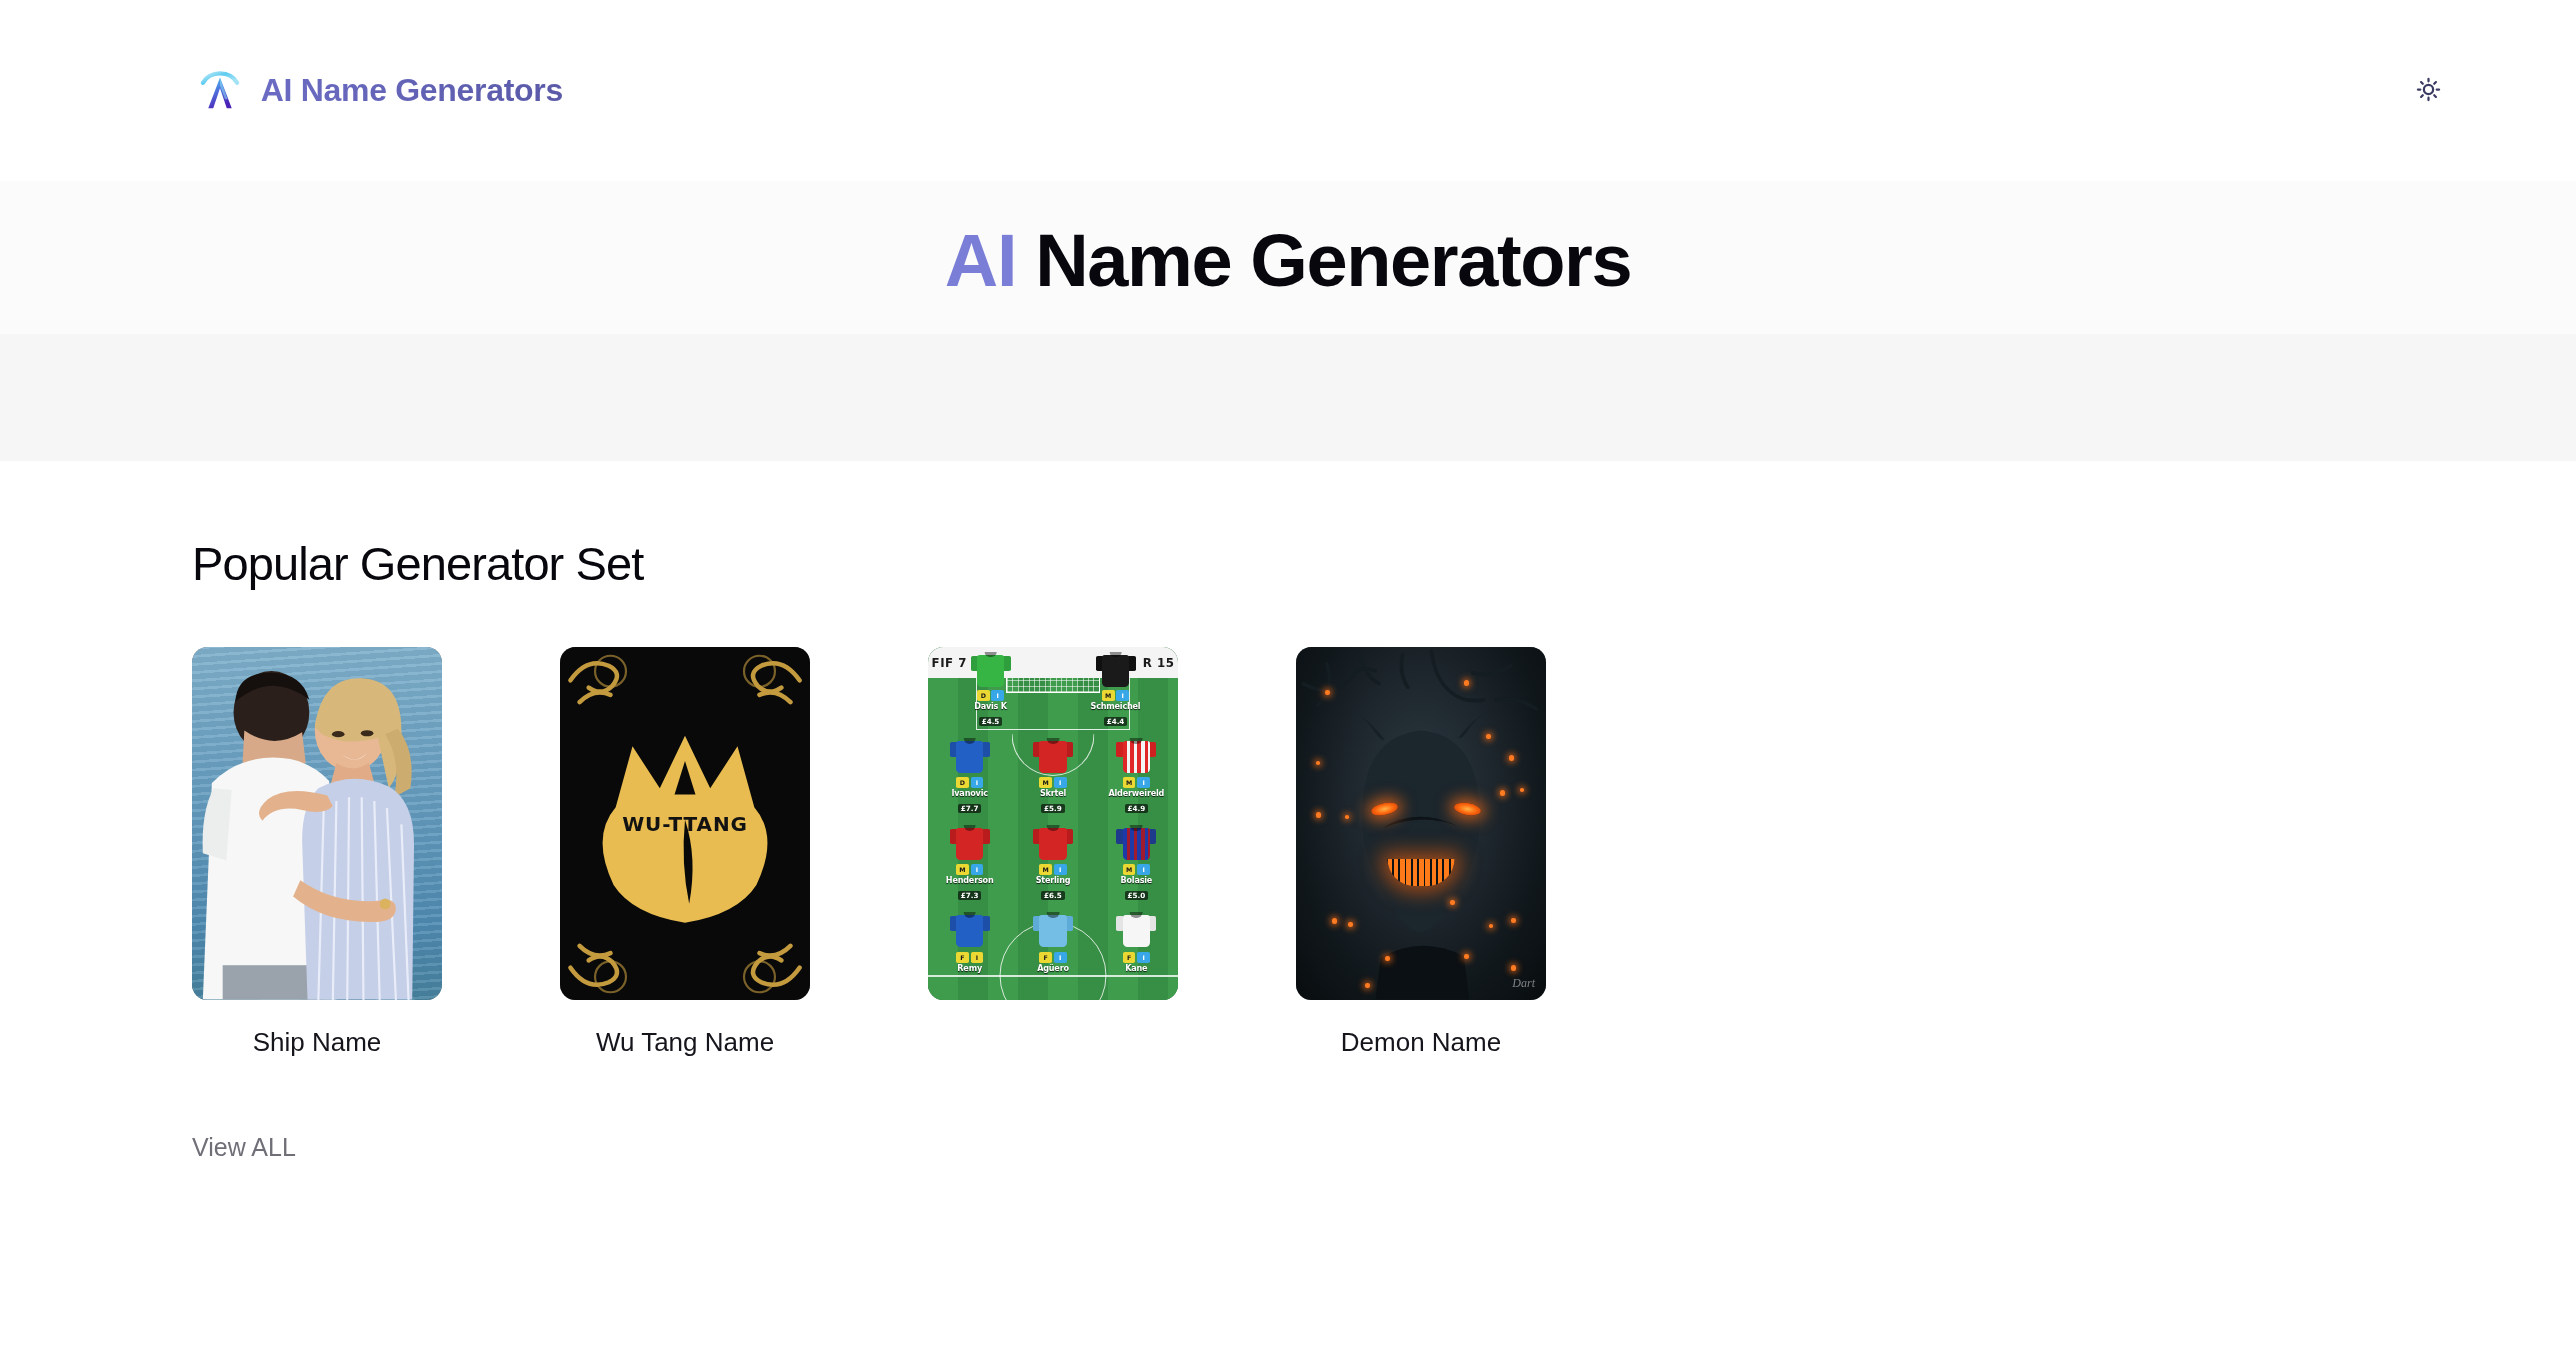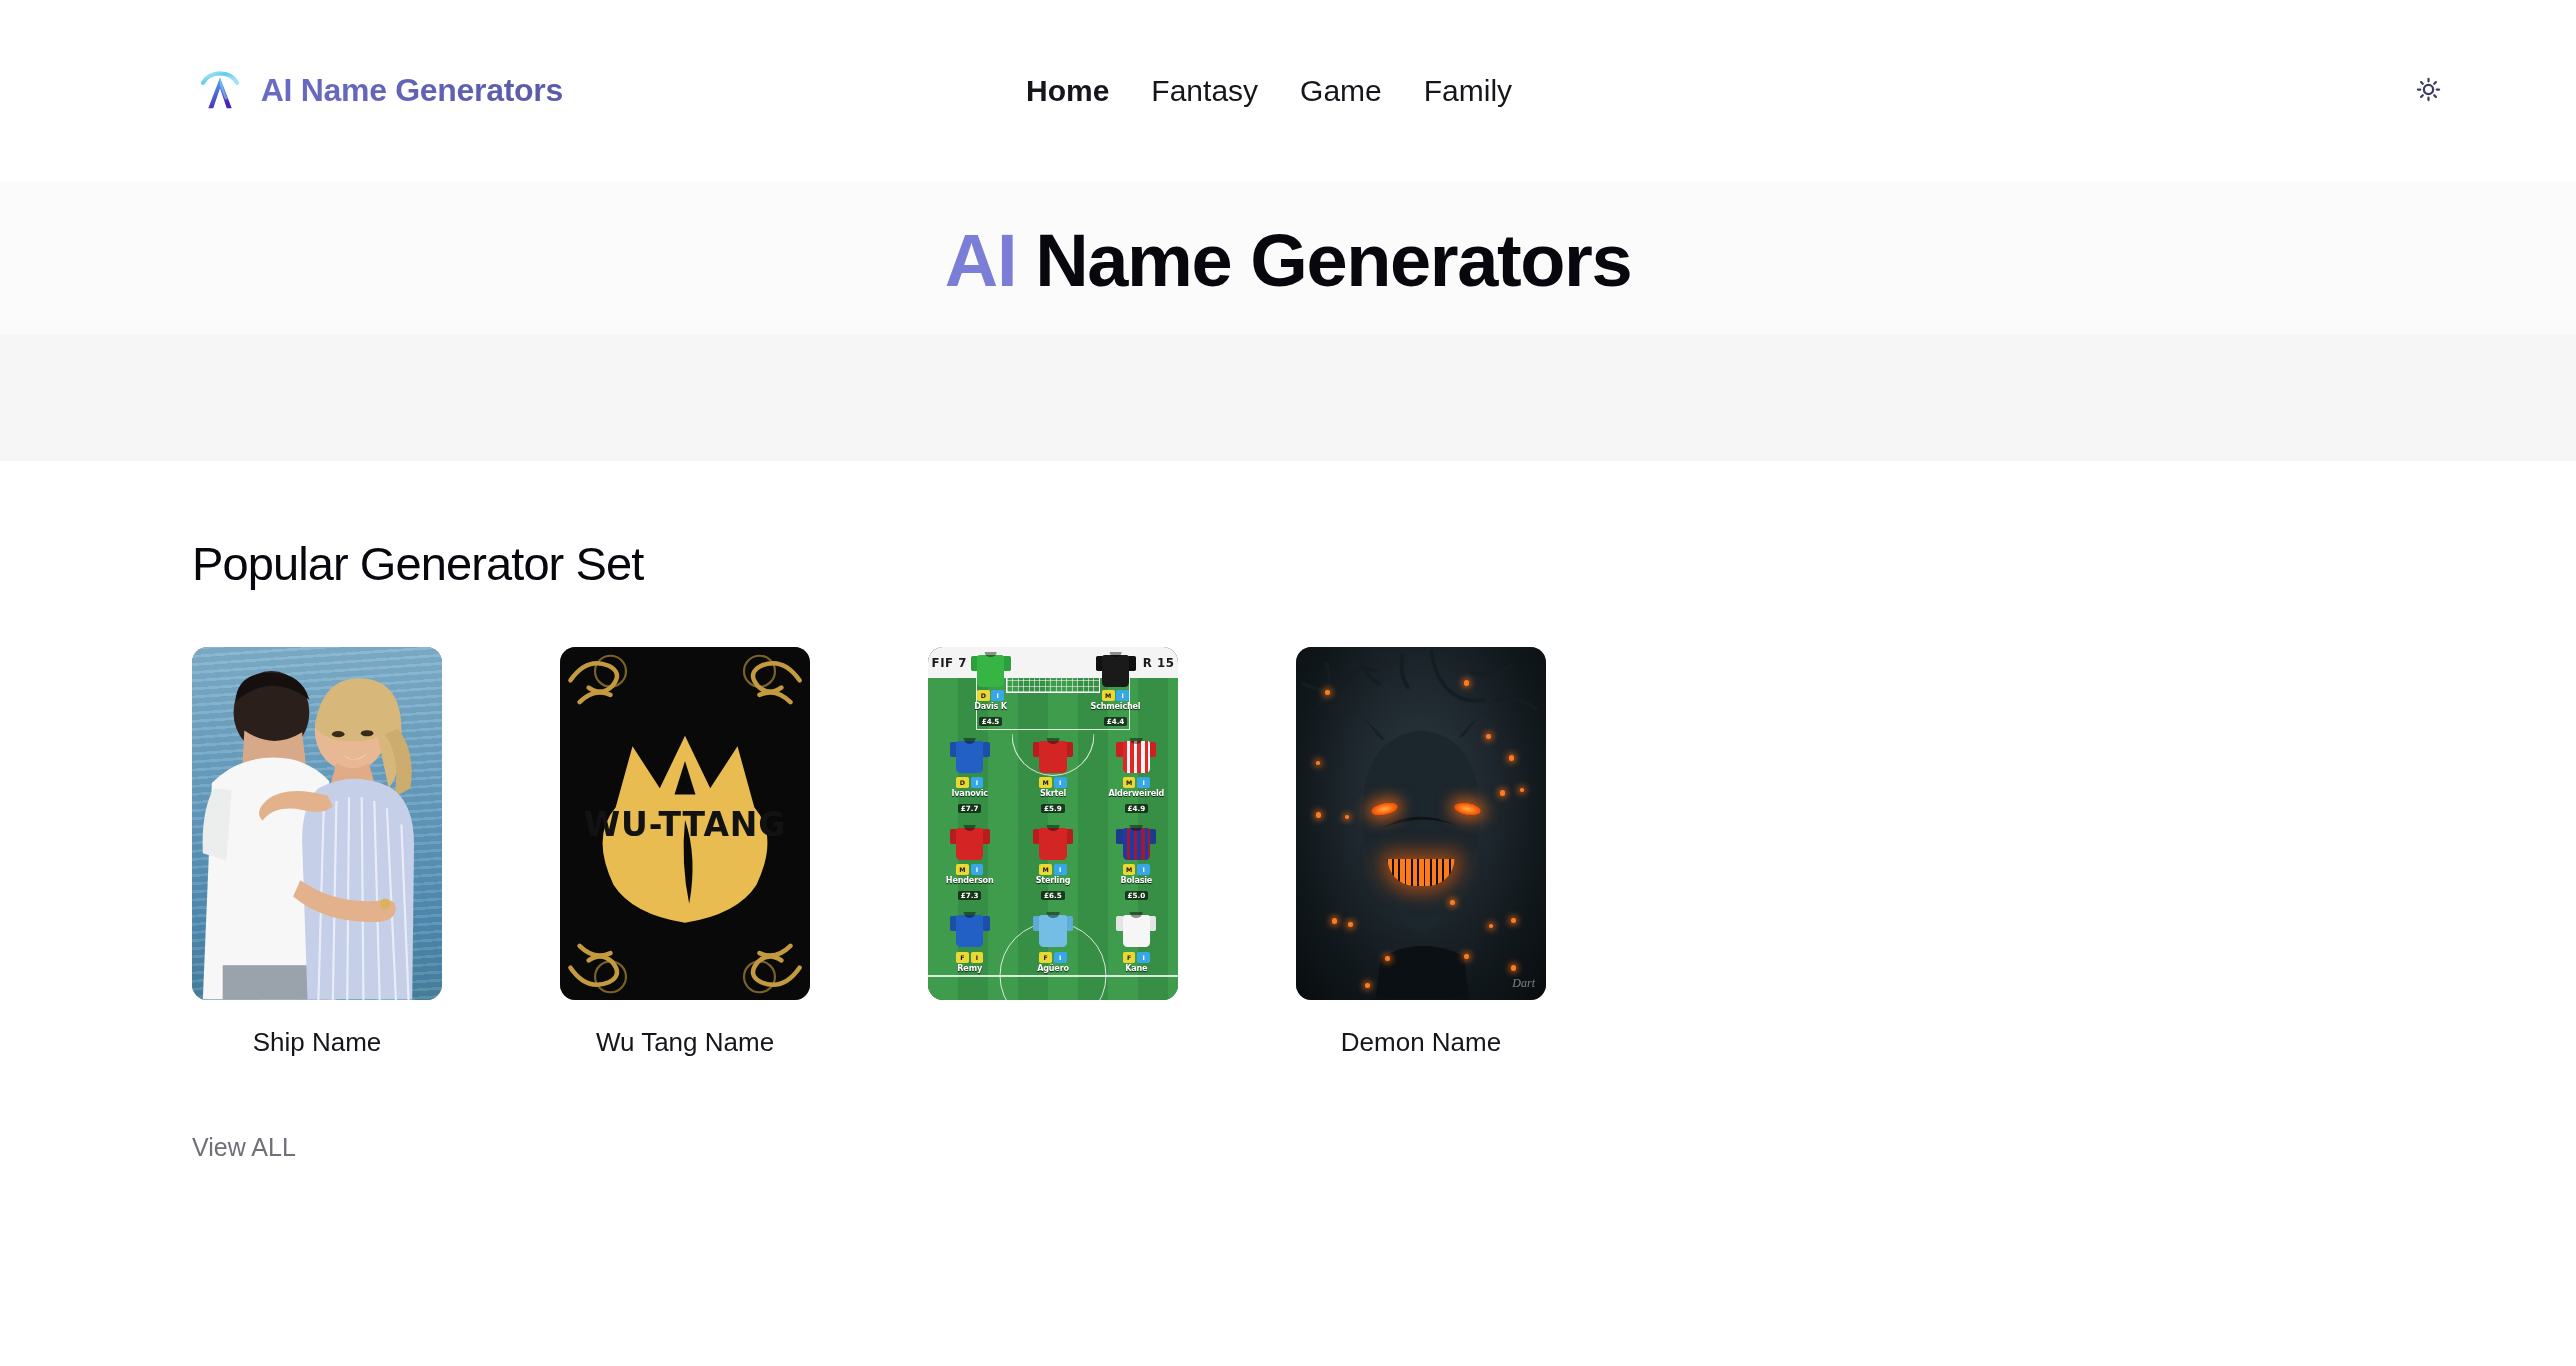--- a/index.html
+++ b/index.html
@@ -149,21 +149,21 @@
   
   .wt-bg { position:absolute; inset:0; background:#09090a; }
   .wt-logo {
     position:absolute; left:50%; top:50%;
     transform:translate(-50%,-50%);
     width:210px; height:210px;
   }
   .wt-word {
     position:absolute; left:50%; top:50%;
     transform:translate(-50%,-50%);
-    font-size:33px; font-weight:800;
+    font-size:20px; font-weight:800;
     letter-spacing:0.9px; color:#121212;
     white-space:nowrap;
     font-family:"DejaVu Sans",sans-serif;
     z-index:3;
   }
   .wt-corner { position:absolute; width:71px; height:71px; opacity:.92; }
 
   
   .ff-wrap { position:absolute; inset:0; background:#2f8a3e; overflow:hidden; }
   .ff-stripes {
@@ -289,26 +289,20 @@
           </linearGradient>
         </defs>
         <path d="M12 22 C20 8, 42 8, 50 22" stroke="url(#lgArc)" stroke-width="4.6" fill="none" stroke-linecap="round" opacity="0.95"></path>
         <path d="M31 16 L44 50 L38.5 50 L31 28 L23.5 50 L18 50 Z" fill="url(#lgA)"></path>
         <path d="M31 17 L39.5 40 L36.5 40 L31 25 Z" fill="#8fe3f6" opacity="0.55"></path>
       </svg>
     </span>
     <span class="brand-name">AI Name Generators</span>
   </div>
 
-  <nav class="nav">
-    <span class="nav-item active">Home</span>
-    <span class="nav-item">Fantasy</span>
-    <span class="nav-item">Game</span>
-    <span class="nav-item">Family</span>
-  </nav>
 
   <div class="theme-toggle">
     <span>
       <svg viewBox="0 0 24 24" width="27" height="27" fill="none" stroke="#3b3b63" stroke-width="2" stroke-linecap="round">
         <circle cx="12" cy="12" r="4.1"></circle>
         <path d="M12 2.6v2.1M12 19.3v2.1M2.6 12h2.1M19.3 12h2.1M5.4 5.4l1.5 1.5M17.1 17.1l1.5 1.5M18.6 5.4l-1.5 1.5M6.9 17.1l-1.5 1.5"></path>
       </svg>
     </span>
   </div>
 </div>

